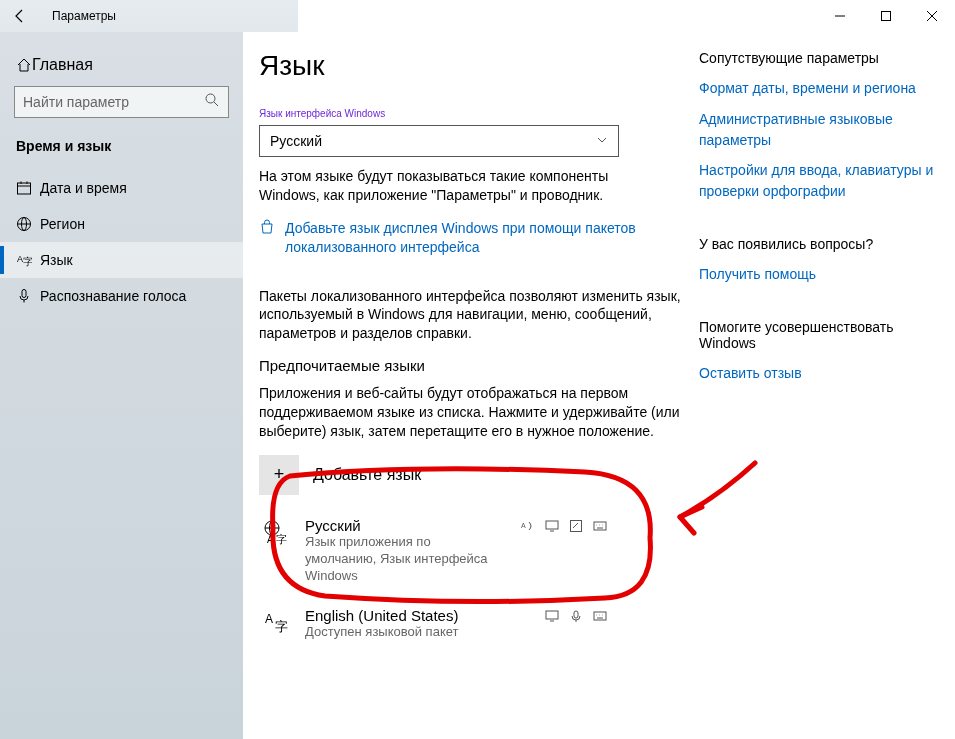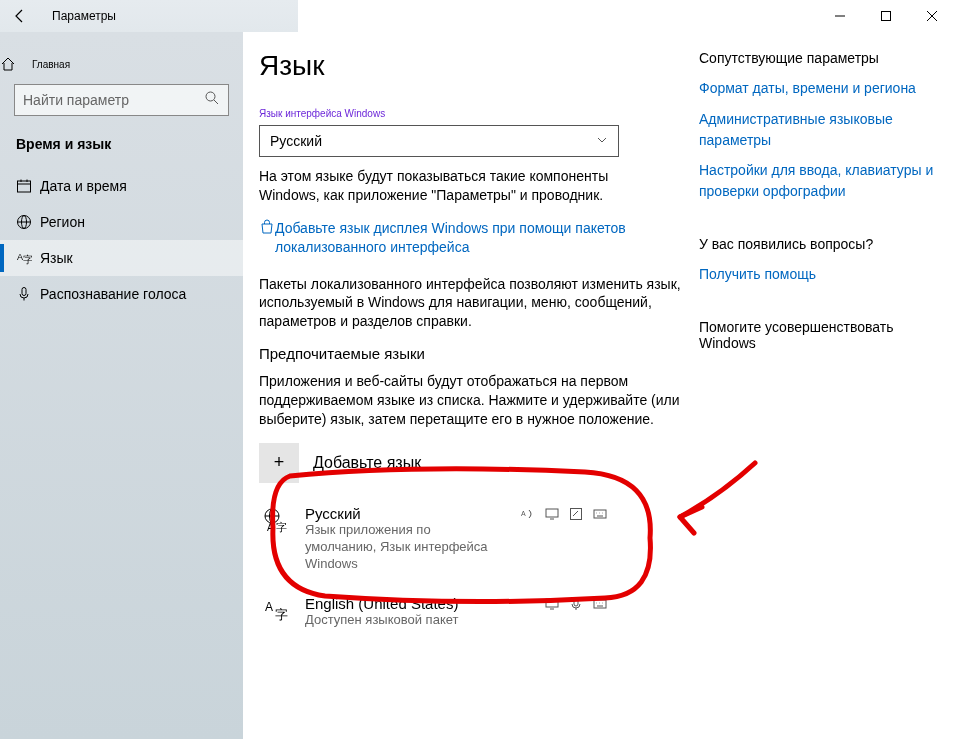--- a/index.html
+++ b/index.html
@@ -61,23 +61,22 @@
     .sidebar::before {
       content:"";
       position:absolute;
       inset:0;
       background: linear-gradient(180deg, #e6ebef 0%, #cfd7dd 100%);
       z-index:-1;
     }
     .home-link {
       display: flex;
       align-items: center;
-      gap: 16px;
-      padding: 6px 16px 12px 0;
-      font-size: 10px;
+      padding: 6px 16px 12px 16px;
+      font-size: 16px;
       color: #000;
       cursor: pointer;
     }
     .search-box {
       margin: 0 14px 20px 14px;
       height: 32px;
       border: 1px solid #888;
       background: rgba(255,255,255,0.65);
       display: flex;
       align-items: center;
@@ -170,21 +169,22 @@
       margin-bottom: 14px;
       line-height: 1.35;
     }
     .link {
       color: #0067c0;
       font-size: 14px;
       cursor: pointer;
     }
     .store-link {
       display: flex;
-      margin-bottom: 18px;
+      gap: 10px;
+      margin-bottom: 30px;
       align-items: flex-start;
     }
     .store-link .bag {
       color:#0067c0;
       flex-shrink:0;
     }
     .add-lang {
       display: flex;
       align-items: center;
       gap: 14px;
@@ -463,20 +463,21 @@
         <div class="rel-link"><span class="link">Формат даты, времени и региона</span></div>
         <div class="rel-link"><span class="link">Административные языковые параметры</span></div>
         <div class="rel-link"><span class="link">Настройки для ввода, клавиатуры и проверки орфографии</span></div>
       </div>
       <div class="rel-section">
         <div class="rel-title">У вас появились вопросы?</div>
         <div class="rel-link"><span class="link">Получить помощь</span></div>
       </div>
       <div class="rel-section">
         <div class="rel-title">Помогите усовершенствовать Windows</div>
+        <div class="rel-link"><span class="link">Оставить отзыв</span></div>
       </div>
     </div>
   </div>
 </div>
 
 <svg class="annotation" style="left:265px; top:458px;" width="480" height="160">
   <path d="M 25 18 
            Q 5 25, 8 70 
            Q 5 130, 60 138 
            Q 200 148, 340 140 

